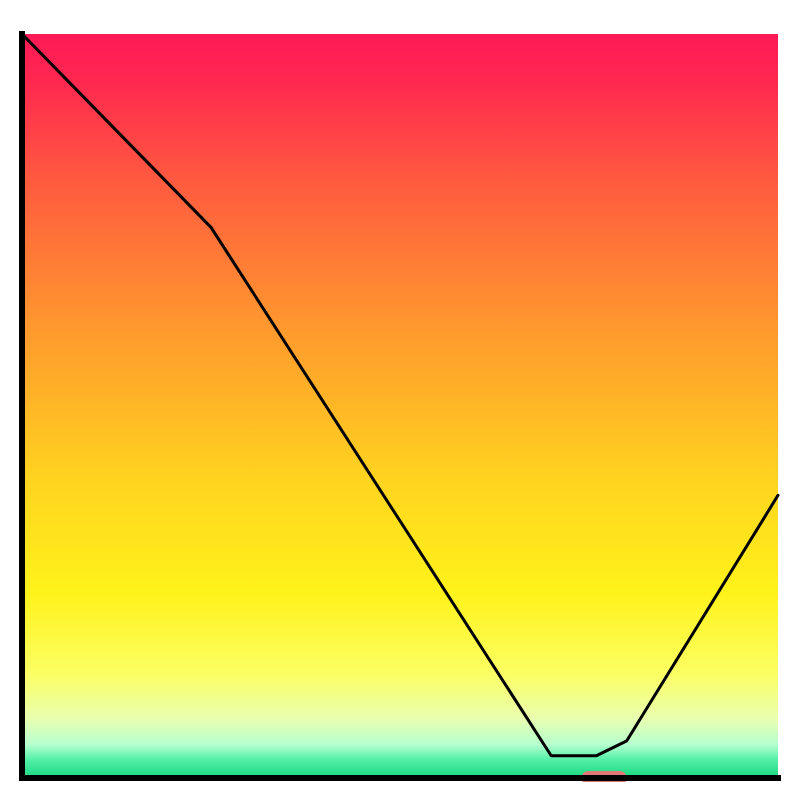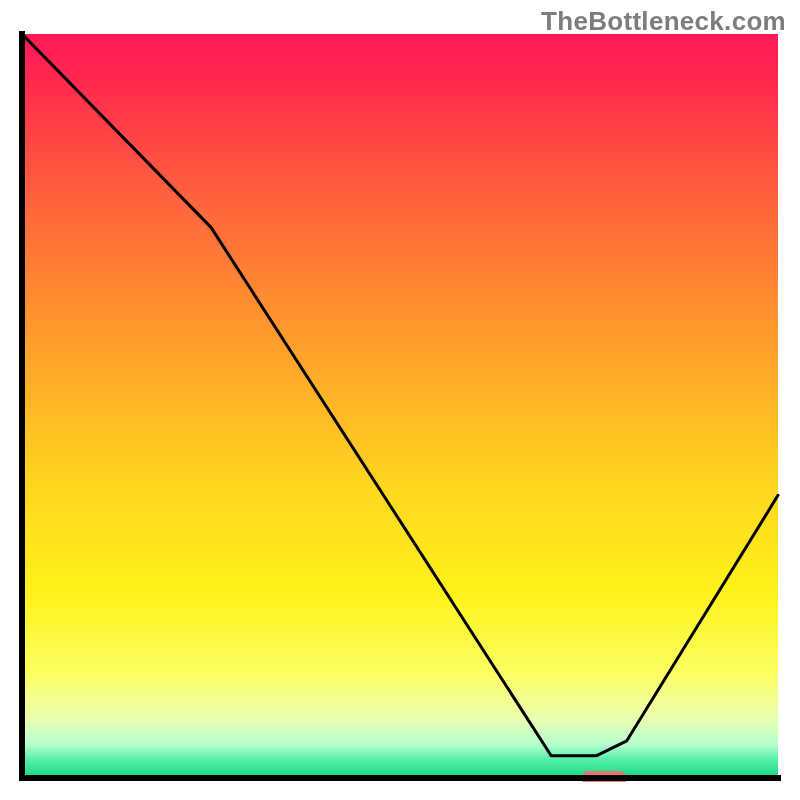--- a/index.html
+++ b/index.html
@@ -32,21 +32,20 @@
     top: 30px;
     width: 764px;
     height: 752px;
   }
   svg { display: block; }
 </style>
 </head>
 <body>
 
 <div class="wrap">
-  <div class="watermark">TheBottleneck.com</div>
 
   <div class="chart">
     <svg id="chart-svg" width="764" height="752" viewBox="0 0 764 752">
         <defs>
           <linearGradient id="bg-grad" x1="0" y1="0" x2="0" y2="1">
             <stop offset="0%" stop-color="#ff1a56"></stop>
             <stop offset="6%" stop-color="#ff2750"></stop>
             <stop offset="20%" stop-color="#ff5b3f"></stop>
             <stop offset="40%" stop-color="#ff9a2d"></stop>
             <stop offset="60%" stop-color="#ffd41f"></stop>

